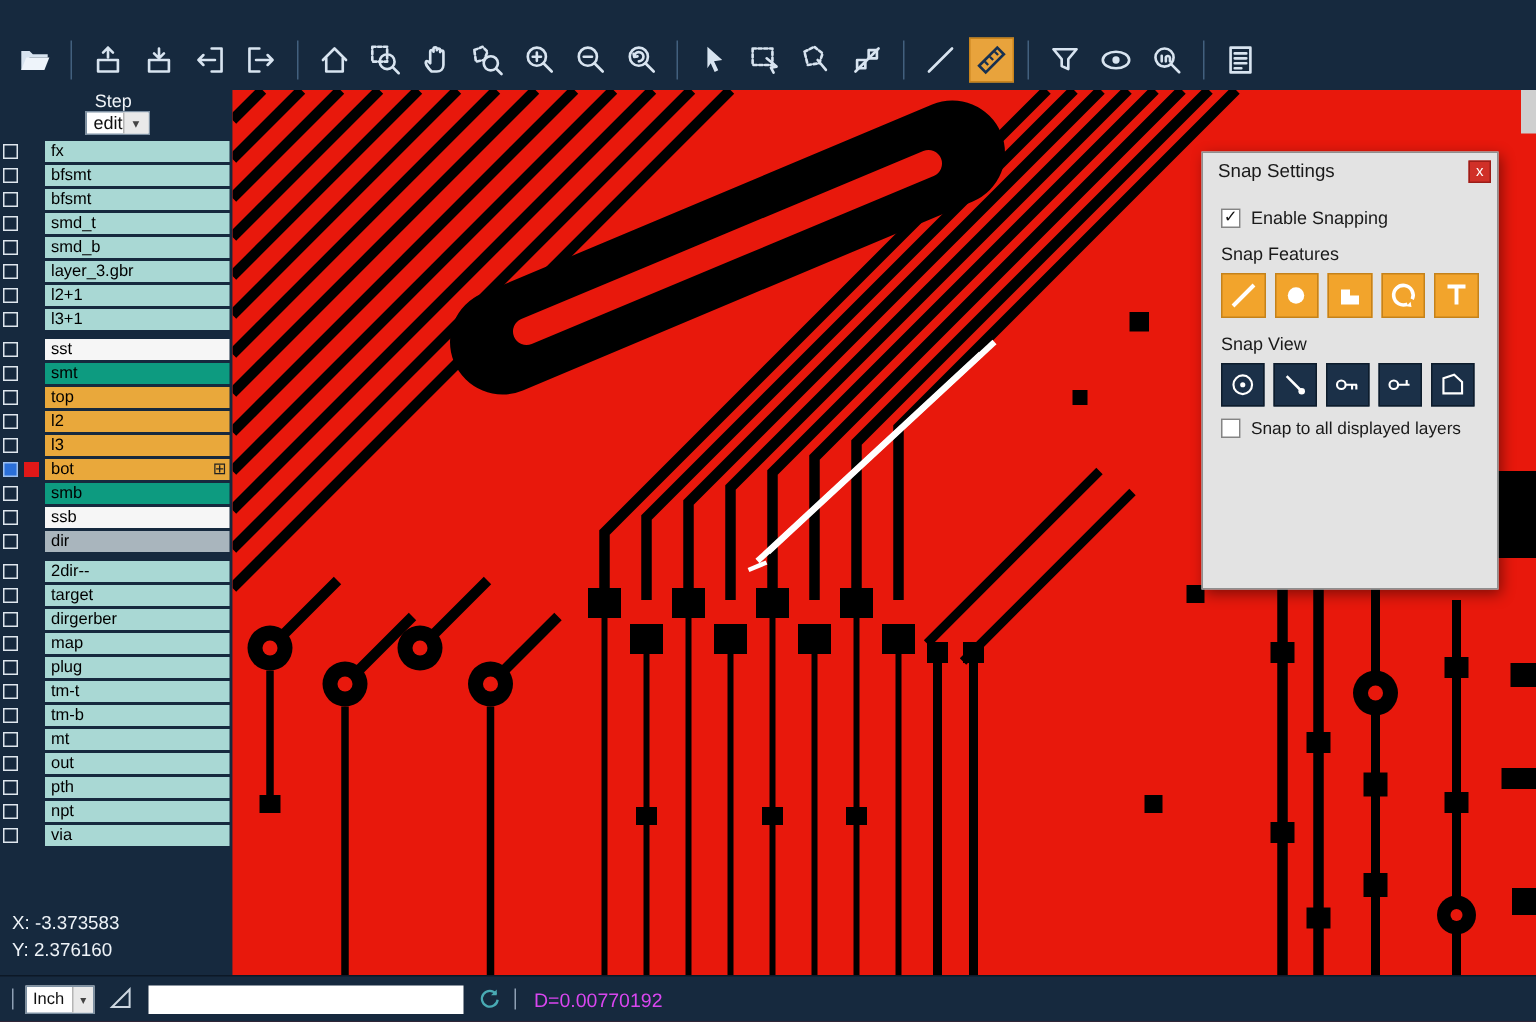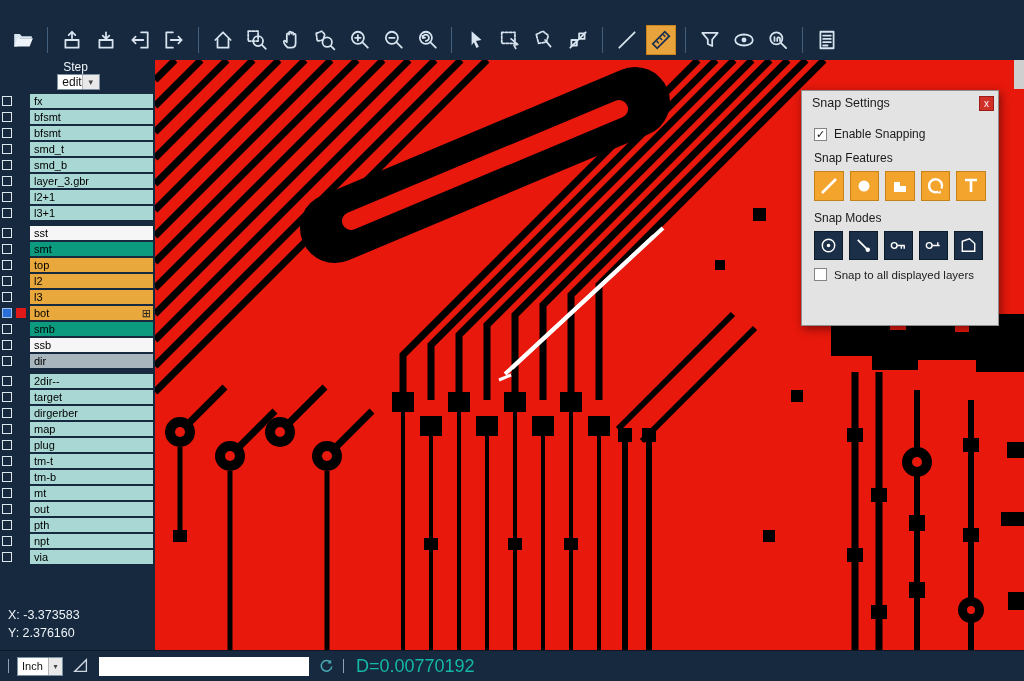--- a/index.html
+++ b/index.html
@@ -40,21 +40,21 @@
   .type-gray   { background:#a9b5bd; }
   .grid-ic { position:absolute; right:2px; top:0; font-size:11px; line-height:14px; color:#222; }
   .coords { position:absolute; left:8px; bottom:8px; color:#eef3f8; font-size:12.5px; line-height:18px; }
 
   
   .canvas { position:absolute; left:155px; top:60px; width:869px; height:590px; background:#e8180c; overflow:hidden; }
   .canvas svg { display:block; }
   .scroll-thumb { position:absolute; right:0; top:0; width:10px; height:29px; background:#cfcfcf; }
 
   
-  .snap-dialog { position:absolute; left:801px; top:90px; width:198px; height:236px; background:#e3e3e3; border:1px solid #8f8f8f; box-shadow:2px 3px 9px rgba(0,0,0,.45); z-index:10; }
+  .snap-dialog { position:absolute; left:801px; top:101px; width:198px; height:292px; background:#e3e3e3; border:1px solid #8f8f8f; box-shadow:2px 3px 9px rgba(0,0,0,.45); z-index:10; }
   .dlg-title { height:24px; display:flex; align-items:center; padding:0 4px 0 10px; }
   .dlg-title-text { flex:1; font-size:12.5px; color:#1a1a1a; }
   .dlg-close { width:15px; height:15px; background:#d03028; border:1px solid #9c1d18; color:#fff; font-size:10px; line-height:13px; text-align:center; cursor:default; }
   .dlg-body { padding:4px 12px 0 12px; }
   .cb-row { display:flex; align-items:center; margin-top:8px; }
   .dlg-cb { width:13px; height:13px; background:#fff; border:1px solid #848484; margin-right:7px; font-size:11px; line-height:11px; text-align:center; color:#111; flex:none; }
   .dlg-cb.checked::after { content:"\2713"; }
   .cb-label { font-size:12px; color:#1a1a1a; }
   .sec-label { font-size:12px; color:#1a1a1a; margin-top:10px; }
   .feat-row { display:flex; gap:6px; margin-top:6px; }
@@ -64,21 +64,21 @@
   .dlg-close-btn { margin:9px 12px 0 12px; height:21px; width:174px; background:linear-gradient(#fbfbfb,#d9d9d9); border:1px solid #9a9a9a; font-size:12px; color:#1a1a1a; text-align:center; line-height:19px; cursor:default; }
 
   
   .statusbar { position:absolute; left:0; right:0; bottom:0; height:31px; background:#16293e; display:flex; align-items:center; border-top:1px solid #0c1826; }
   .sb-div { width:1px; height:14px; background:#8ea0b4; margin:0 8px; flex:none; }
   .unit-select { width:46px; height:19px; background:#fff; border:1px solid #7d90a2; display:flex; align-items:center; flex:none; }
   .unit-value { flex:1; font-size:11px; padding-left:4px; color:#111; }
   .unit-arrow { width:14px; height:100%; background:#e9e9e9; border-left:1px solid #b5b5b5; font-size:8px; color:#444; text-align:center; line-height:17px; }
   .sb-icon { margin-left:9px; flex:none; display:flex; }
   .status-input { width:210px; height:19px; background:#fff; border:none; margin-left:9px; font-size:12px; padding:0 4px; }
-  .distance { color:#14b8a6; font-size:18px; margin-left:4px; }
+  .distance { color:#d946ef; font-size:13px; margin-left:4px; }
 </style>
 </head>
 <body>
 
 <div class="app">
 
 
   <div class="toolbar" id="toolbar">
       <div class="tb-btn">
         <svg viewBox="0 0 20 20" width="22" height="22">
@@ -491,21 +491,21 @@
               <path d="M16.5 13.5a6.5 6.5 0 1 0-3.2 3.2" stroke="#fff" stroke-width="2.4" fill="none"></path>
               <path d="M12.6 18.2l3.4.4-.6-3.4z" fill="#fff"></path>
             </svg>
           </div>
           <div class="feat-btn">
             <svg viewBox="0 0 22 22" width="22" height="22">
               <path d="M5 5h12M11 5v12" stroke="#fff" stroke-width="2.6" fill="none"></path>
             </svg>
           </div>
         </div>
-      <div class="sec-label">Snap Modes</div>
+      <div class="sec-label">Snap View</div>
       <div class="mode-row" id="mode-row">
           <div class="mode-btn">
             <svg viewBox="0 0 22 22" width="21" height="21">
               <circle cx="11" cy="11" r="6.5" stroke="#fff" stroke-width="1.5" fill="none"></circle>
               <circle cx="11" cy="11" r="1.8" fill="#fff"></circle>
             </svg>
           </div>
           <div class="mode-btn">
             <svg viewBox="0 0 22 22" width="21" height="21">
               <path d="M5 5l10 10" stroke="#fff" stroke-width="1.8" fill="none"></path>

